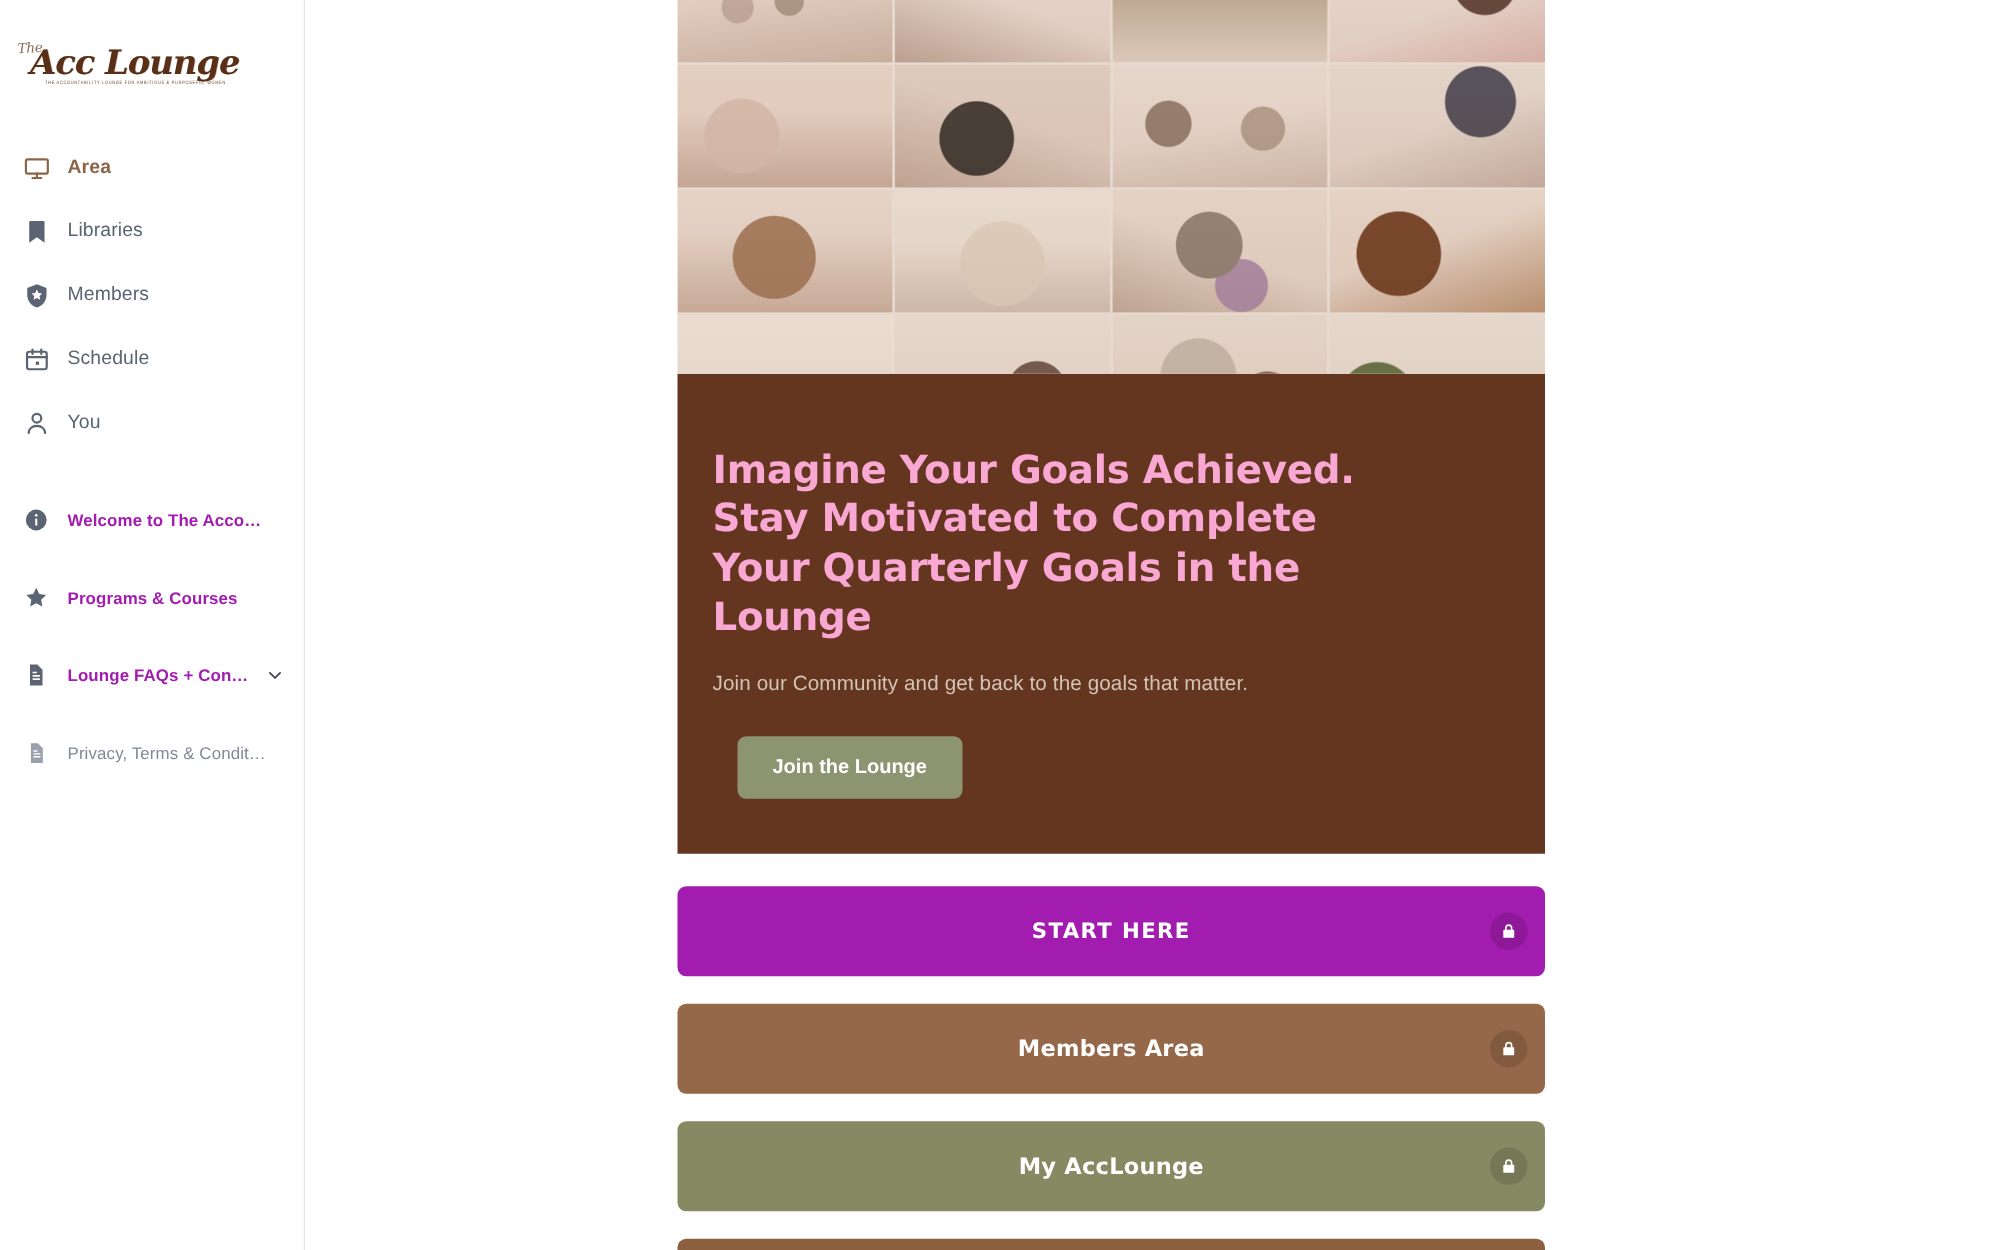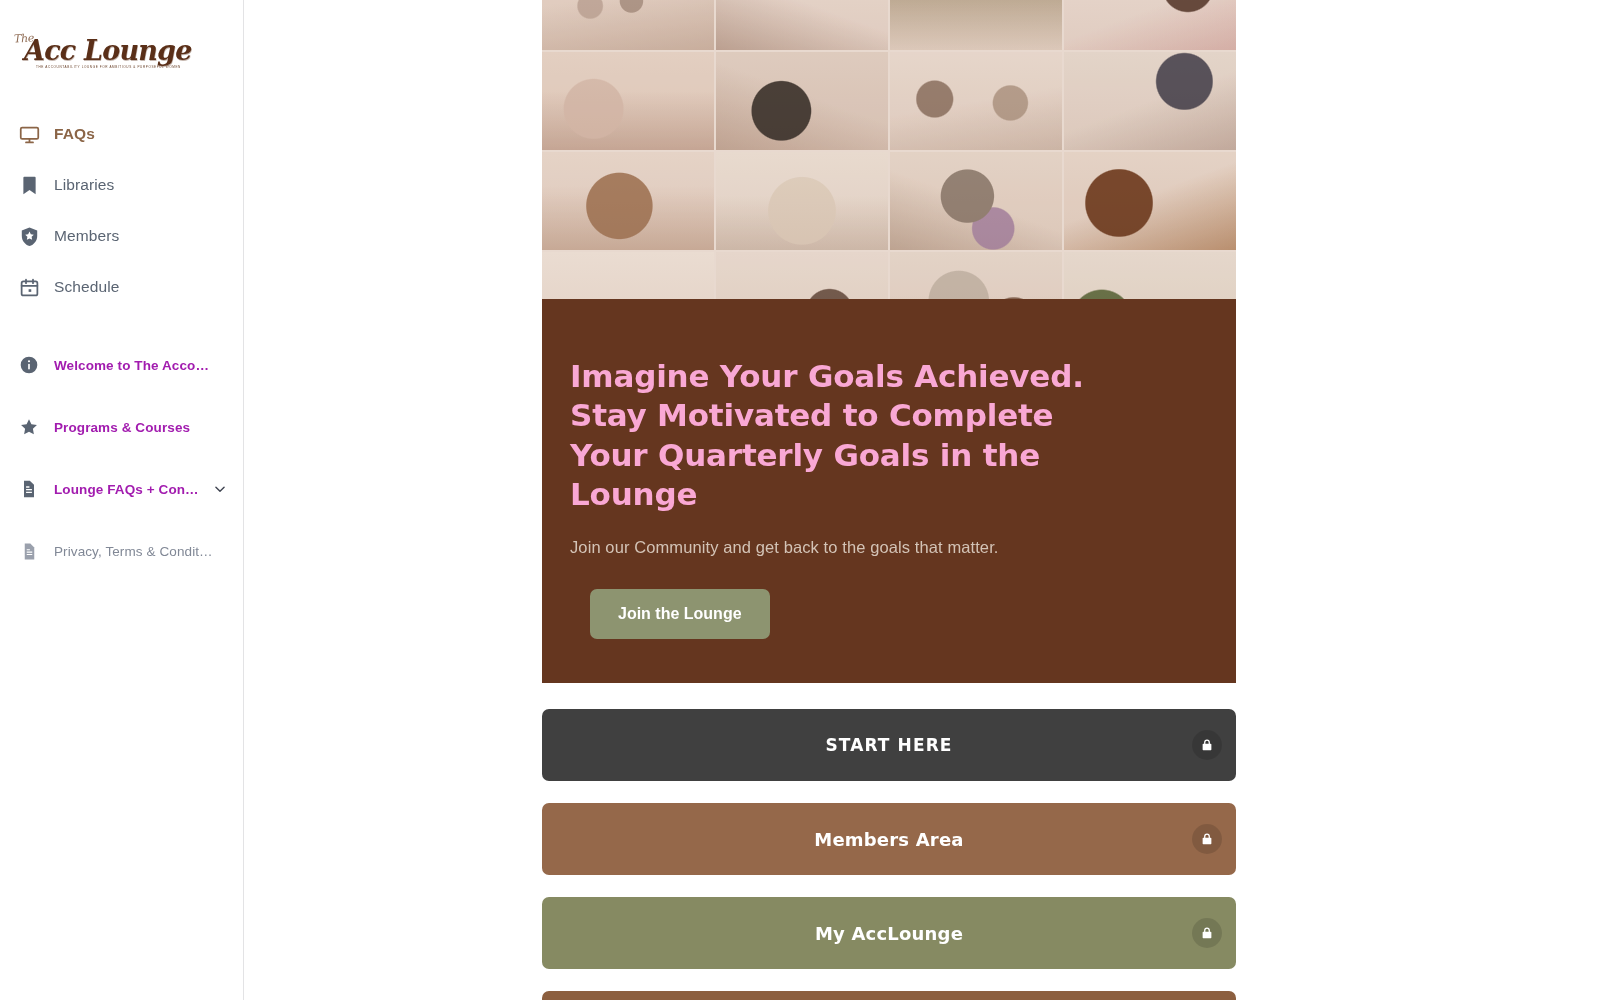--- a/index.html
+++ b/index.html
@@ -324,21 +324,21 @@
 
     <nav class="nav-group-primary">
 
       <a class="nav-item active">
         <span class="nv-ico">
           <svg viewBox="0 0 24 24" width="21" height="21" fill="none" stroke="currentColor" stroke-width="2" stroke-linecap="round" stroke-linejoin="round">
             <rect x="2" y="4" width="20" height="13" rx="1.6"></rect>
               <path d="M8 21h8M12 17v4"></path>
           </svg>
         </span>
-        <span class="nav-label">FAQs</span>
+        <span class="nav-label">Area</span>
       </a>
 
       <a class="nav-item">
         <span class="nv-ico">
           <svg viewBox="0 0 24 24" width="21" height="21" fill="currentColor">
             <path d="M6 2h12a1 1 0 0 1 1 1v19l-7-5-7 5V3a1 1 0 0 1 1-1z"></path>
           </svg>
         </span>
         <span class="nav-label">Libraries</span>
       </a>
@@ -357,20 +357,29 @@
         <span class="nv-ico">
           <svg viewBox="0 0 24 24" width="21" height="21" fill="none" stroke="currentColor" stroke-width="2" stroke-linecap="round" stroke-linejoin="round">
             <rect x="3" y="5" width="18" height="16" rx="2"></rect>
               <path d="M3 10h18M8 3v4M16 3v4"></path>
             <rect x="11" y="14" width="3" height="3" fill="currentColor" stroke="none"></rect>
           </svg>
         </span>
         <span class="nav-label">Schedule</span>
       </a>
 
+      <a class="nav-item">
+        <span class="nv-ico">
+          <svg viewBox="0 0 24 24" width="21" height="21" fill="none" stroke="currentColor" stroke-width="2" stroke-linecap="round" stroke-linejoin="round">
+            <circle cx="12" cy="7.5" r="4"></circle>
+              <path d="M4.5 21c0-4.1 3.4-6.5 7.5-6.5s7.5 2.4 7.5 6.5"></path>
+          </svg>
+        </span>
+        <span class="nav-label">You</span>
+      </a>
     </nav>
 
     <nav class="nav-group-secondary">
 
       <a class="nav-item sec">
         <span class="nv-ico">
           <svg viewBox="0 0 24 24" width="20" height="20" fill="currentColor">
             <circle cx="12" cy="12" r="10"></circle>
             <rect x="11" y="10.5" width="2" height="7" fill="#fff" rx="1"></rect>
             <circle cx="12" cy="7.5" r="1.3" fill="#fff"></circle>
@@ -439,21 +448,21 @@
       </div>
 
       <section class="hero">
         <h1>Imagine Your Goals Achieved. Stay Motivated to Complete Your Quarterly Goals in the Lounge</h1>
         <p class="sub">Join our Community and get back to the goals that matter.</p>
         <button class="cta">Join the Lounge</button>
       </section>
 
       <section class="cards">
 
-        <div class="card style-caps" style="background:#404040">
+        <div class="card style-caps" style="background:#a21caf">
           <span class="card-title">START HERE</span>
           <span class="lock-badge">
             <svg viewBox="0 0 24 24" fill="currentColor">
               <path d="M7 10V7.5a5 5 0 0 1 10 0V10h1.3a1.2 1.2 0 0 1 1.2 1.2v8.6a1.2 1.2 0 0 1-1.2 1.2H5.7a1.2 1.2 0 0 1-1.2-1.2v-8.6A1.2 1.2 0 0 1 5.7 10H7zm2.2 0h5.6V7.5a2.8 2.8 0 0 0-5.6 0V10z"></path>
             </svg>
           </span>
         </div>
 
         <div class="card style-normal" style="background:#95684a">
           <span class="card-title">Members Area</span>

